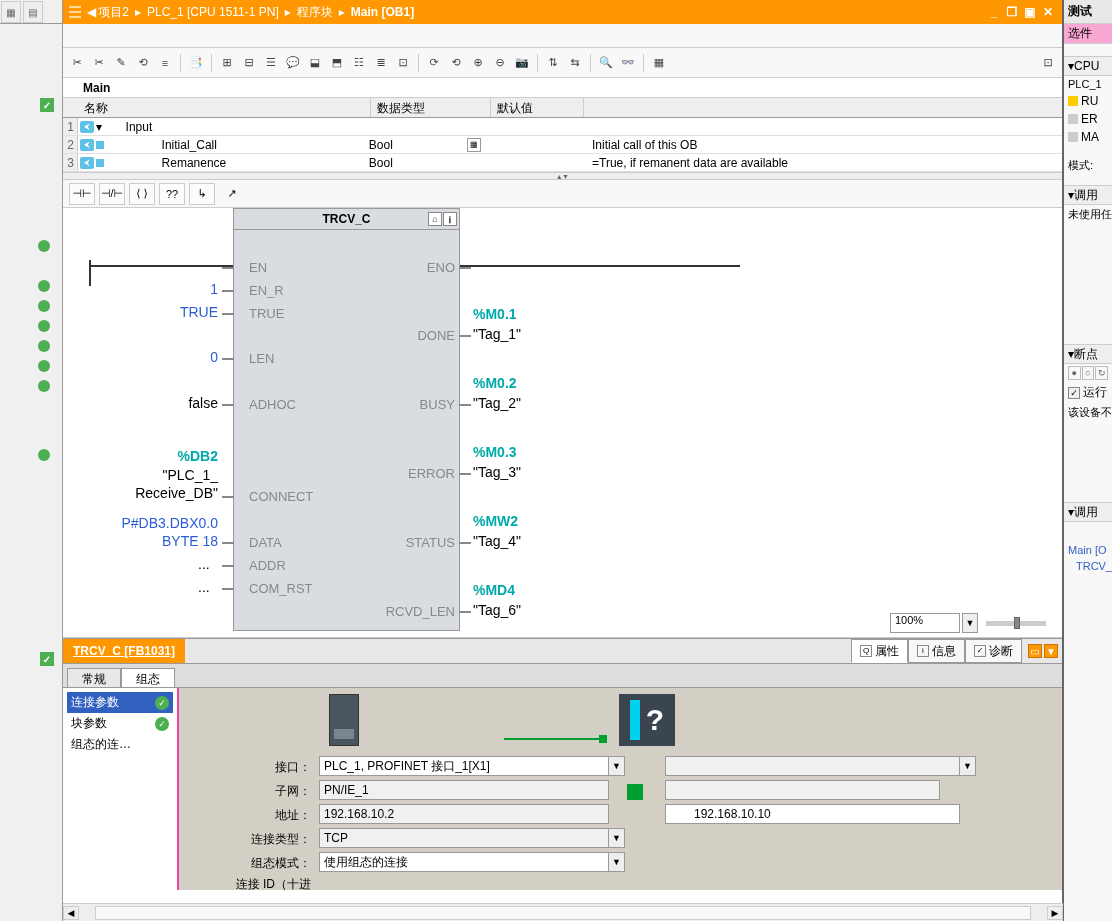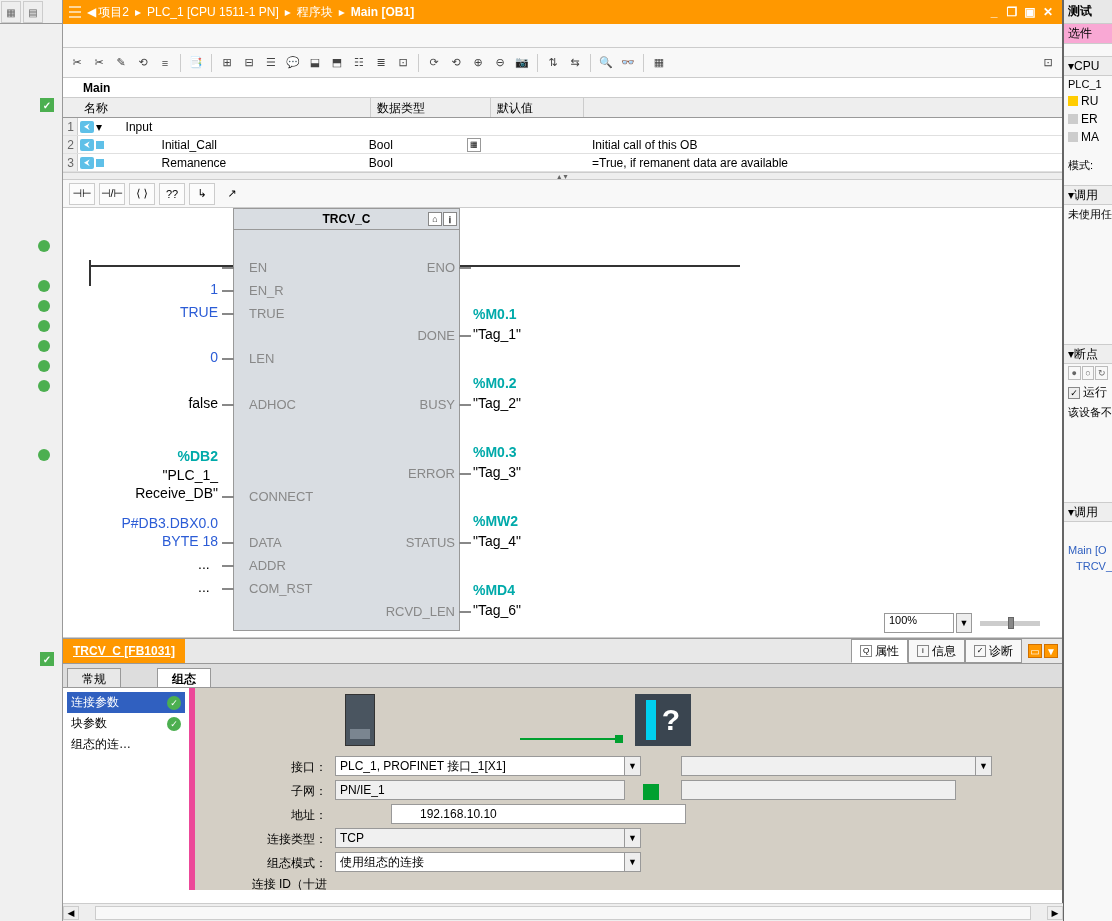--- a/index.html
+++ b/index.html
@@ -78,42 +78,42 @@
 .pin-stub-r { right: -12px; }
 .lad-wire-l { position: absolute; height: 2px; background: #333; left: 28px; width: 142px; top: 57px; }
 .lad-wire-r { position: absolute; height: 2px; background: #333; left: 397px; width: 280px; top: 57px; }
 .inp-val { position: absolute; font-size: 14px; text-align: right; width: 140px; }
 .inp-val.blue { color: #2b5cd6; }
 .inp-val.teal { color: #0aa; font-weight: bold; }
 .inp-val.black { color: #000; }
 .out-addr { position: absolute; font-size: 14px; color: #0aa; font-weight: bold; left: 410px; }
 .out-tag { position: absolute; font-size: 14px; color: #000; left: 410px; }
 .dots-text { position: absolute; font-size: 14px; color: #000; }
-.zoom-ctrl { position: absolute; right: 16px; bottom: 4px; display: flex; align-items: center; gap: 2px; }
+.zoom-ctrl { position: absolute; right: 10px; bottom: 4px; display: flex; align-items: center; gap: 2px; }
 .zoom-sel { width: 70px; height: 20px; border: 1px solid #999; background: #fff; padding: 0 4px; font-size: 11px; }
 .zoom-dd { width: 16px; height: 20px; border: 1px solid #999; background: #eee; text-align: center; font-size: 9px; line-height: 18px; }
 
 
 .insp-bar { height: 26px; background: #e8e8e8; border-top: 1px solid #999; border-bottom: 1px solid #999; display: flex; align-items: center; position: relative; }
 .insp-title { background: #FF9800; color: #fff; height: 100%; display: flex; align-items: center; padding: 0 10px; font-weight: bold; text-decoration: underline; }
 .insp-tabs { position: absolute; right: 40px; display: flex; height: 100%; }
 .insp-tab { border: 1px solid #999; padding: 0 8px; display: flex; align-items: center; gap: 3px; background: #f8f8f8; cursor: pointer; }
 .insp-tab.active { background: #fff; border-bottom-color: #fff; }
 .insp-tab-ico { width: 12px; height: 12px; border: 1px solid #888; font-size: 8px; text-align: center; line-height: 10px; }
 .insp-win-btns { position: absolute; right: 4px; display: flex; gap: 2px; }
 .insp-wb { width: 14px; height: 14px; background: #FF9800; color: #fff; font-size: 10px; display: flex; align-items: center; justify-content: center; cursor: pointer; border: 1px solid #d07000; }
 
 
 .cfg-tabs { height: 24px; display: flex; background: #ddd; border-bottom: 1px solid #999; padding-left: 4px; padding-top: 4px; }
 .cfg-tab { padding: 2px 14px; border: 1px solid #999; background: #e8e8e8; cursor: pointer; border-bottom: none; }
-.cfg-tab.active { background: #fff; font-weight: bold; margin-left: 36px; }
+.cfg-tab.active { background: #fff; font-weight: normal; }
 
 
 .cfg-body { display: flex; height: 202px; background: #d4cfc5; }
-.cfg-nav { width: 132px; border-right: 6px solid #ec4899; background: #fff; padding: 4px; }
+.cfg-nav { width: 116px; border-right: 2px solid #ec4899; background: #fff; padding: 4px; }
 .cfg-nav-item { padding: 2px 4px; display: flex; align-items: center; justify-content: space-between; cursor: pointer; white-space: nowrap; }
 .cfg-nav-item.sel { background: #3060c0; color: #fff; }
 .cfg-nav-chk { width: 14px; height: 14px; border-radius: 50%; background: #4CAF50; color: #fff; font-size: 9px; display: flex; align-items: center; justify-content: center; }
 .cfg-form { flex: 1; padding: 6px 20px; position: relative; }
 .cfg-devices { display: flex; gap: 260px; margin-bottom: 10px; margin-left: 130px; align-items: flex-end; }
 .dev-plc { width: 30px; height: 52px; background: #4a5560; border: 1px solid #333; position: relative; }
 .dev-plc::after { content: ""; position: absolute; bottom: 6px; left: 4px; width: 20px; height: 10px; background: #7a8590; }
 .dev-unk { width: 56px; height: 52px; background: #3a4550; display: flex; align-items: center; justify-content: center; color: #fff; font-size: 30px; font-weight: bold; }
 .dev-unk-bar { width: 10px; height: 40px; background: #00d0f0; margin-right: 6px; }
 .dev-link { position: absolute; left: 325px; top: 50px; width: 100px; height: 2px; background: #00a030; }
@@ -423,20 +423,21 @@
       <div class="cfg-row">
         <div class="cfg-label">子网：</div>
         <input class="cfg-input ro" value="PN/IE_1" style="">
         <div class="cfg-dd" style="visibility:hidden"></div>
         <div class="cfg-link-ico"></div>
         <input class="cfg-input ro" style="width: 275px; margin-left: 20px;">
         <div class="cfg-dd" style="visibility:hidden"></div>
       </div>
       <div class="cfg-row">
         <div class="cfg-label">地址：</div>
+        <input class="cfg-input ro" value="192.168.10.2" style="">
         <div class="cfg-dd" style="visibility:hidden"></div>
         <input class="cfg-input cfg-input-r" value="192.168.10.10" style="">
         <div class="cfg-dd" style="visibility:hidden"></div>
       </div>
       <div class="cfg-row">
         <div class="cfg-label">连接类型：</div>
         <input class="cfg-input ro" value="TCP" style="">
         <div class="cfg-dd">▼</div>
       </div>
       <div class="cfg-row">

